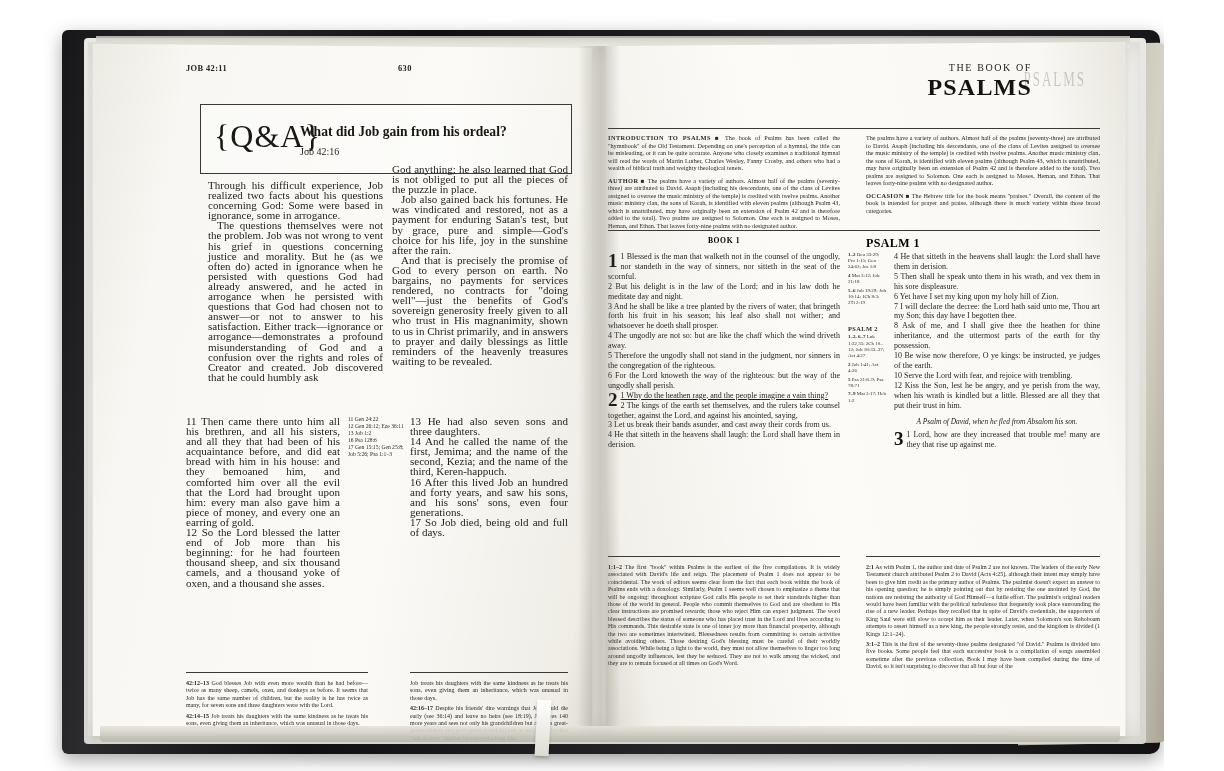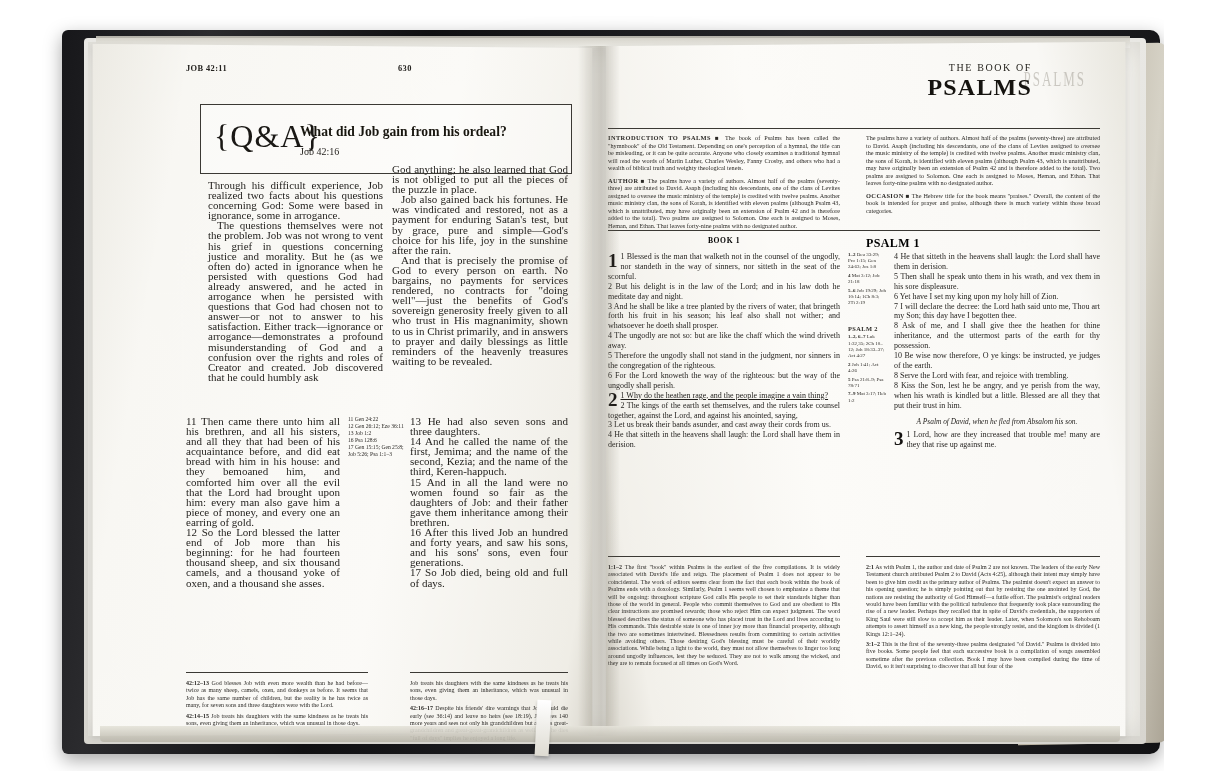--- a/index.html
+++ b/index.html
@@ -296,21 +296,20 @@
     <div>11 Gen 24:22</div>
     <div>12 Gen 26:12; Eze 36:11</div>
     <div>13 Job 1:2</div>
     <div>16 Psa 128:6</div>
     <div>17 Gen 15:15; Gen 25:8; Job 5:26; Psa 1:1–3</div>
   </div>
 
   <div class="col jtext" style="left:410px; top:416px; width:158px;">
     <p class="noind">13 He had also seven sons and three daughters.</p>
     <p class="noind">14 And he called the name of the first, Jemima; and the name of the second, Kezia; and the name of the third, Keren-happuch.</p>
-    <p class="noind">15 And in all the land were no women found so fair as the daughters of Job: and their father gave them inheritance among their brethren.</p>
     <p class="noind">16 After this lived Job an hundred and forty years, and saw his sons, and his sons' sons, even four generations.</p>
     <p class="noind">17 So Job died, being old and full of days.</p>
   </div>
 
   <div class="rule" style="left:186px; top:672px; width:182px;"></div>
   <div class="rule" style="left:410px; top:672px; width:158px;"></div>
 
   <div class="col notecol" style="left:186px; top:680px; width:182px;">
     <p><span class="bold">42:12–13</span> <span>God blesses Job with even more wealth than he had before—twice as many sheep, camels, oxen, and donkeys as before. It seems that Job has the same number of children, but the reality is he has twice as many, for seven sons and three daughters were with the Lord.</span></p>
     <p><span class="bold">42:14–15</span> <span>Job treats his daughters with the same kindness as he treats his sons, even giving them an inheritance, which was unusual in those days.</span></p>
@@ -367,22 +366,22 @@
     <div><span class="vs">7–9</span> <span>Mat 3:17; Heb 1:2</span></div>
   </div>
 
   <div class="col jtext" style="left:894px; top:252px; width:206px; font-size:8.0px; line-height:9.9px;">
     <p class="noind">4 He that sitteth in the heavens shall laugh: the Lord shall have them in derision.</p>
     <p class="noind">5 Then shall he speak unto them in his wrath, and vex them in his sore displeasure.</p>
     <p class="noind">6 Yet have I set my king upon my holy hill of Zion.</p>
     <p class="noind">7 I will declare the decree: the Lord hath said unto me, Thou art my Son; this day have I begotten thee.</p>
     <p class="noind">8 Ask of me, and I shall give thee the heathen for thine inheritance, and the uttermost parts of the earth for thy possession.</p>
     <p class="noind">10 Be wise now therefore, O ye kings: be instructed, ye judges of the earth.</p>
-    <p class="noind">8 Serve the Lord with fear, and rejoice with trembling.</p>
-    <p class="noind">8 Kiss the Son, lest he be angry, and ye perish from the way, when his wrath is kindled but a little. Blessed are all they that put their trust in him.</p>
+    <p class="noind">10 Serve the Lord with fear, and rejoice with trembling.</p>
+    <p class="noind">12 Kiss the Son, lest he be angry, and ye perish from the way, when his wrath is kindled but a little. Blessed are all they that put their trust in him.</p>
     <p class="noind italic" style="text-align:center; margin-top:6px; font-size:7.4px;">A Psalm of David, when he fled from Absalom his son.</p>
     <p class="noind" style="margin-top:4px;"><span class="dropcap">3</span><span>1 Lord, how are they increased that trouble me! many are they that rise up against me.</span></p>
   </div>
 
   <div class="rule" style="left:608px; top:556px; width:232px;"></div>
   <div class="rule" style="left:866px; top:556px; width:234px;"></div>
 
   <div class="col notecol" style="left:608px; top:564px; width:232px;">
     <p><span class="bold">1:1–2</span> <span>The first "book" within Psalms is the earliest of the five compilations. It is widely associated with David's life and reign. The placement of Psalm 1 does not appear to be coincidental. The work of editors seems clear from the fact that each book within the book of Psalms ends with a doxology. Similarly, Psalm 1 seems well chosen to emphasize a theme that will be ongoing: throughout scripture God calls His people to set their standards higher than those of the world in general. People who commit themselves to God and are obedient to His clear instructions are promised rewards; those who reject Him can expect judgment. The word blessed describes the status of someone who has placed trust in the Lord and lives according to His commands. This desirable state is one of inner joy more than financial prosperity, although the two are sometimes intertwined. Blessedness results from committing to certain activities while avoiding others. Those desiring God's blessing must be careful of their worldly associations. While being a light to the world, they must not allow themselves to linger too long around ungodly influences, lest they be seduced. They are not to walk among the wicked, and they are to remain focused at all times on God's Word.</span></p>
   </div>

